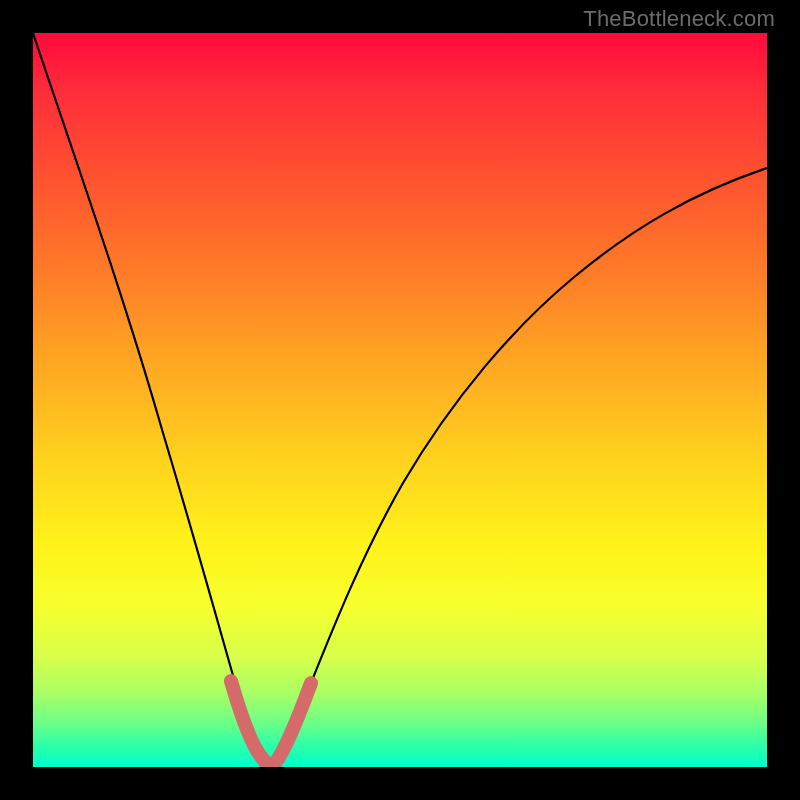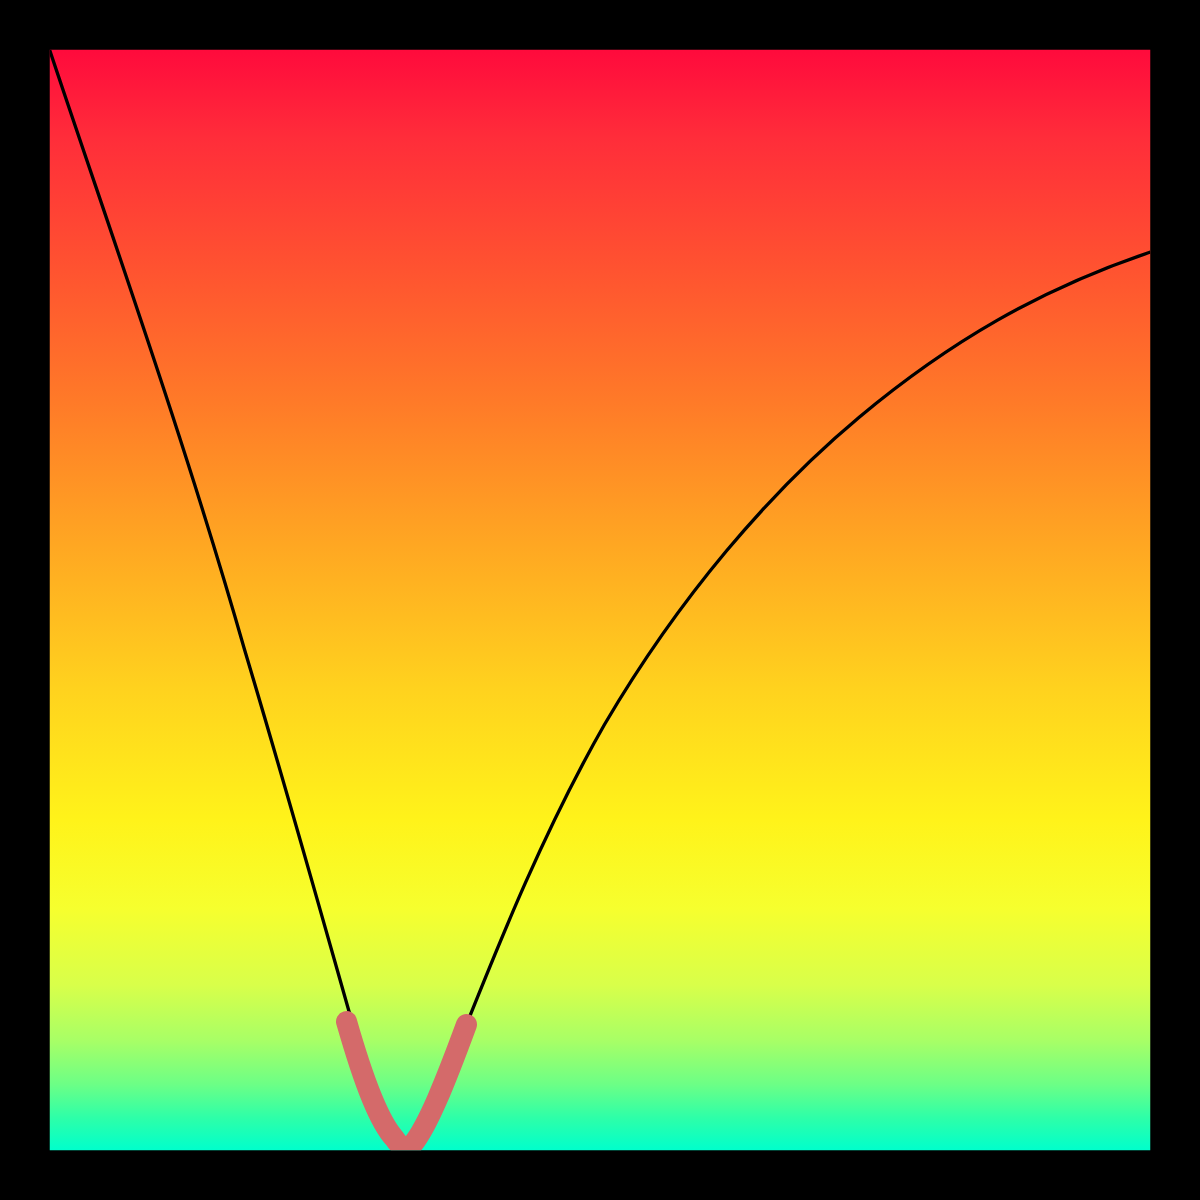--- a/index.html
+++ b/index.html
@@ -82,13 +82,14 @@
                C 300 595, 330 520, 370 450
                C 420 365, 480 295, 540 245
                C 600 195, 660 160, 734 135" fill="none" stroke="#000" stroke-width="2.2"></path>
       <path d="M 198 648
                C 210 690, 220 715, 230 726
                C 234 732, 238 734, 242 730
                C 252 718, 264 688, 278 650" fill="none" stroke="#d46a6a" stroke-width="14" stroke-linecap="round" stroke-linejoin="round"></path>
     </svg>
   </div>
 
+  <div class="watermark">TheBottleneck.com</div>
 </div>
 
 </body></html>

